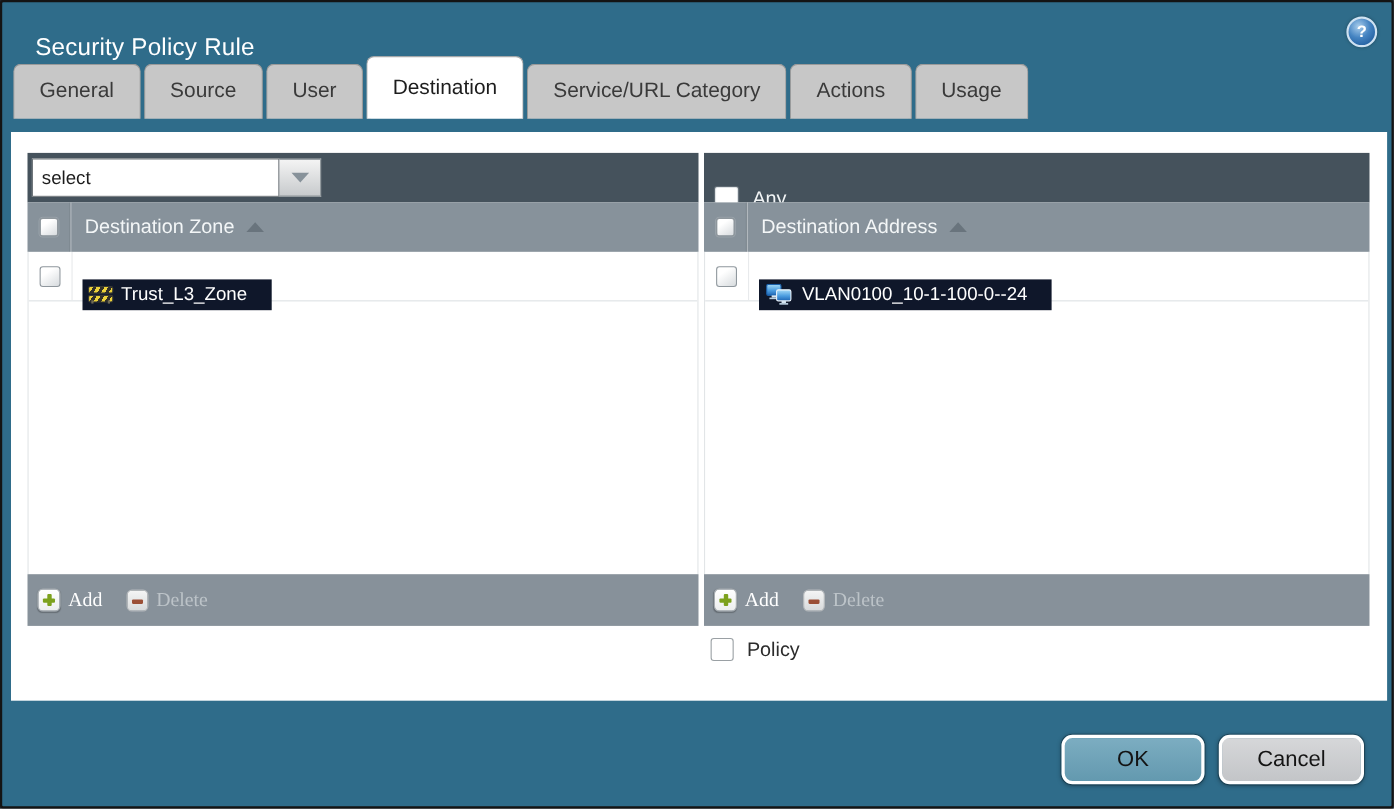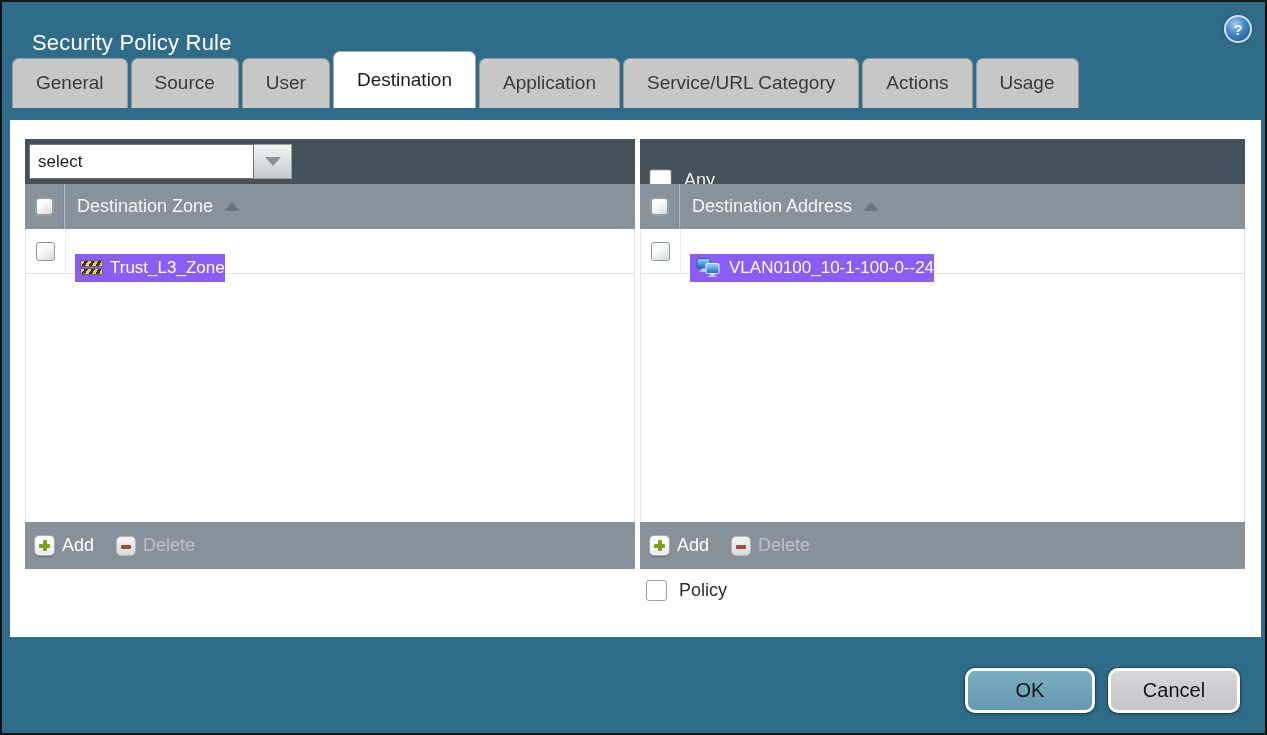--- a/index.html
+++ b/index.html
@@ -56,25 +56,25 @@
   .cb-col { width:40px; align-self:stretch; display:flex; align-items:center; justify-content:center;
             border-right:1px solid rgba(255,255,255,.35); box-shadow:-1px 0 0 rgba(0,0,0,.08) inset; }
   .th-label { color:#f3f6f7; font-size:18px; margin-left:12px; cursor:pointer; }
   .sort-asc { width:0; height:0; border-left:8px solid transparent; border-right:8px solid transparent;
               border-bottom:9px solid #69747d; margin-left:11px; }
 
   .tbody { flex:1 1 auto; background:#fff; border-left:1px solid #e2e5e7; border-right:1px solid #e2e5e7; overflow:hidden; }
   .trow { height:45px; display:flex; align-items:center; border-bottom:1px solid #dde1e4; }
   .trow .cb-col { border-right:1px solid #e8eaec; box-shadow:none; }
 
-  .chip { display:inline-flex; align-items:center; gap:8px; background:#8b5cf6; color:#fff;
-          font-size:17px; padding:4px 0 4px 6px; margin-left:9px; cursor:pointer;margin-top:34px; }
+  .chip { display:inline-flex; align-items:center; gap:8px; background:#0f172a; color:#fff;
+          font-size:17px; padding:4px 22px 4px 6px; margin-left:9px; cursor:pointer;margin-top:34px; }
 
   .tfoot { height:47px; background:#87919a; flex:0 0 auto; display:flex; align-items:center; padding-left:9px; gap:7px; }
-  .foot-btn { display:flex; align-items:center; gap:7px; background:none; border:none; cursor:pointer; font-family:Liberation Sans, sans-serif; }
+  .foot-btn { display:flex; align-items:center; gap:7px; background:none; border:none; cursor:pointer; font-family:Liberation Serif, serif; }
   .foot-btn .lbl { font-size:18px; color:#ffffff; }
   .foot-btn.disabled .lbl { color:#bcc3c8; }
   .foot-btn.delete { margin-left:15px; }
 
   .ic-plus { width:21px; height:21px; background:linear-gradient(#ffffff,#eceeee); border:1px solid #a8aeb2;
              border-radius:5px; position:relative; box-shadow:0 1px 1px rgba(0,0,0,.25); flex:0 0 auto; }
   .ic-plus::before { content:""; position:absolute; left:4px; right:4px; top:8px; height:4px; background:#7ca11d; border-radius:1px; }
   .ic-plus::after  { content:""; position:absolute; top:4px; bottom:4px; left:8px; width:4px; background:#7ca11d; border-radius:1px; }
   .ic-minus { width:20px; height:20px; background:linear-gradient(#f4f5f5,#d8dadb); border:1px solid #b4b8bb;
               border-radius:5px; position:relative; flex:0 0 auto; }
@@ -117,21 +117,20 @@
   <div class="title">Security Policy Rule</div>
   <div class="help-btn">
     <span>?</span>
   </div>
 
   <div class="tabbar">
     <div class="tab">General</div>
     <div class="tab">Source</div>
     <div class="tab">User</div>
     <div class="tab active">Destination</div>
-    <div class="tab">Application</div>
     <div class="tab">Service/URL Category</div>
     <div class="tab">Actions</div>
     <div class="tab">Usage</div>
   </div>
 
   <div class="content">
 
     <div class="panel left">
       <div class="ptoolbar">
         <input class="select-input" value="select" style="">

